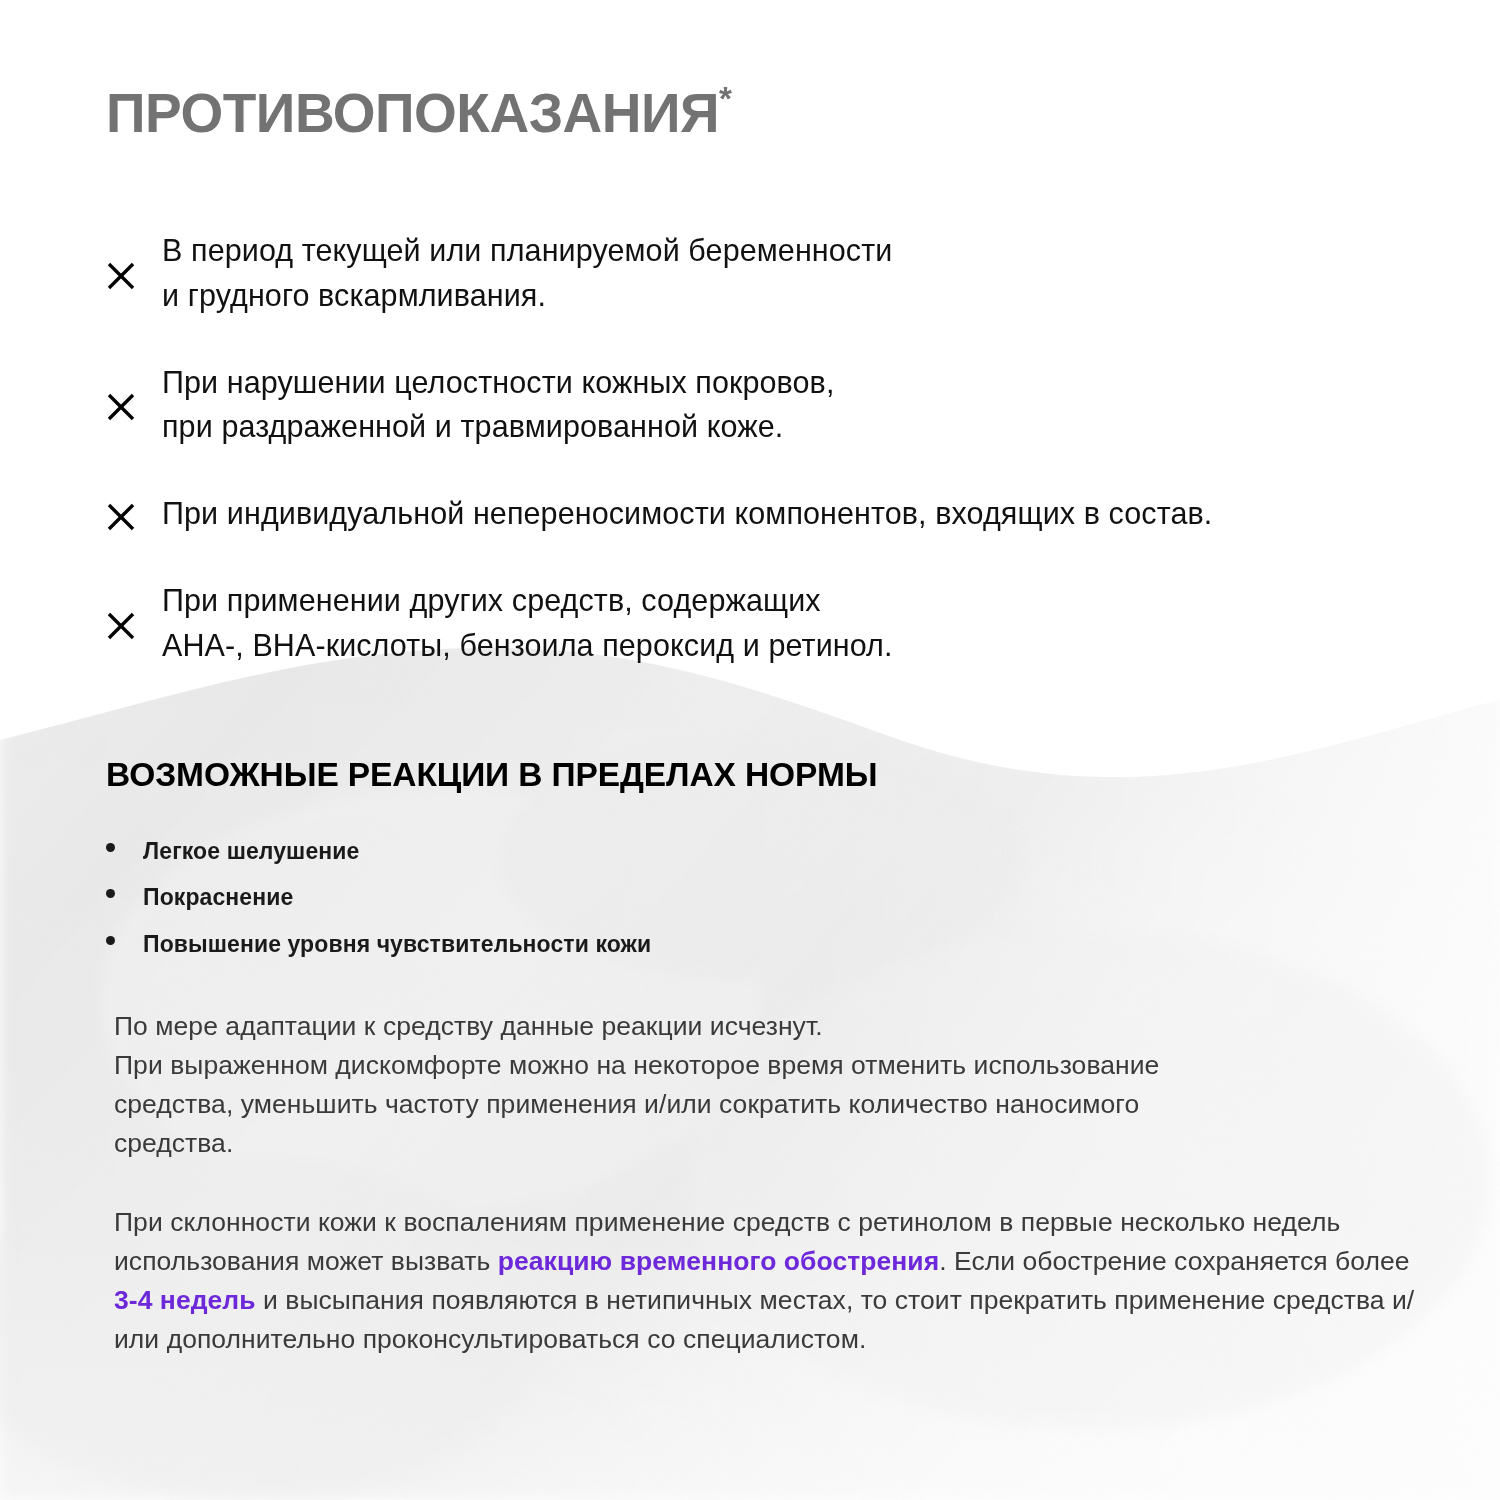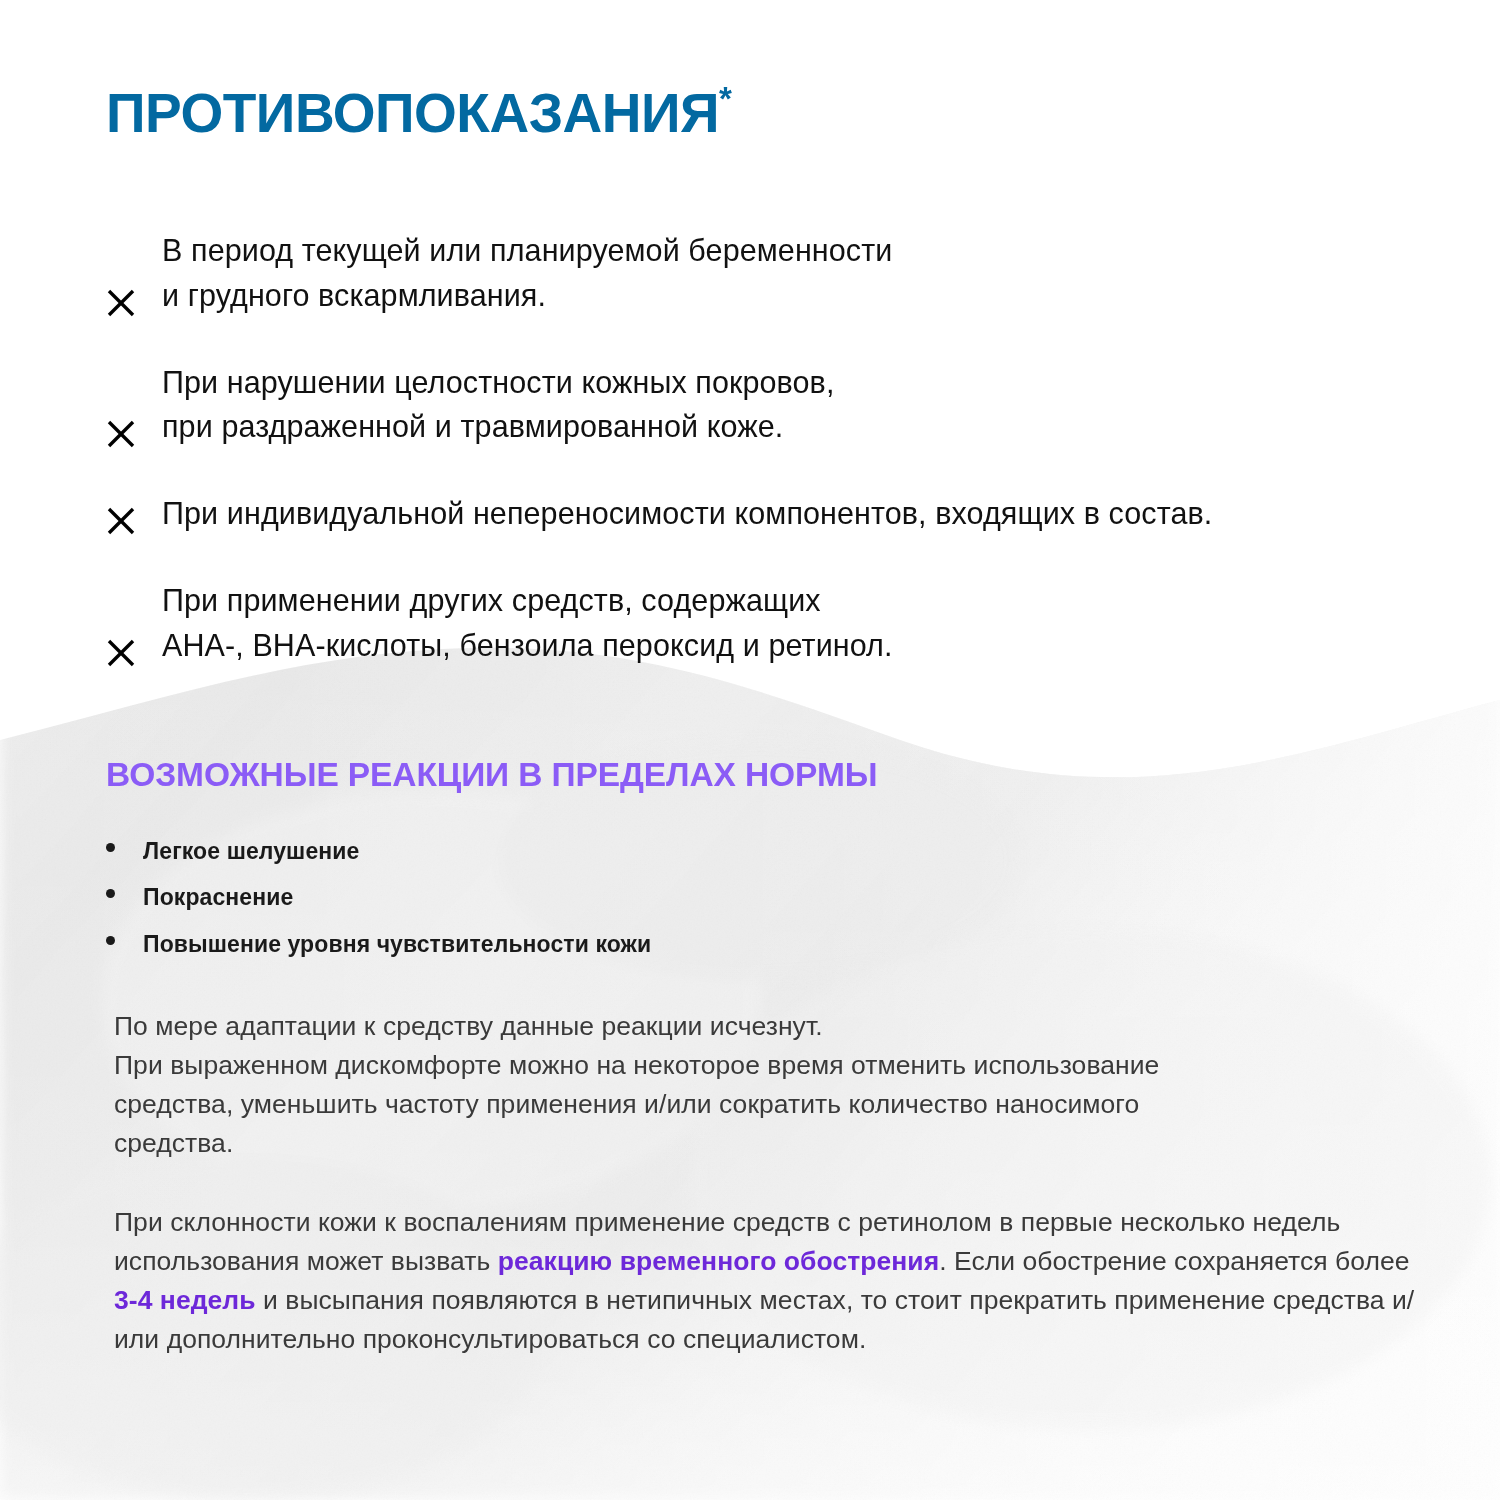--- a/index.html
+++ b/index.html
@@ -45,39 +45,39 @@
   .sec-contra {
     position: absolute;
     left: 106px;
     top: 82px;
     width: 1320px;
   }
 
   .title {
     font-size: 55px;
     font-weight: bold;
-    color: #0369a1;
+    color: #737373;
     letter-spacing: -0.5px;
     line-height: 1.0;
     margin: 0 0 0 0;
     white-space: nowrap;
   }
   .title .star {
     font-size: 33px;
     vertical-align: 22px;
     font-weight: bold;
     letter-spacing: 0;
   }
 
   .contra-list {
     margin-top: 87px;
   }
   .contra-item {
     display: flex;
-    align-items: flex-end;
+    align-items: center;
     margin-bottom: 42px;
   }
   .contra-item:last-child { margin-bottom: 16px; }
 
   .x-icon {
     flex: 0 0 auto;
     width: 30px;
     height: 30px;
     margin-top: 6px;
     margin-right: 26px;
@@ -97,21 +97,21 @@
   .sec-react {
     position: absolute;
     left: 106px;
     top: 757px;
     width: 1330px;
   }
 
   .subtitle {
     font-size: 33.5px;
     font-weight: bold;
-    color: #8b5cf6;
+    color: #000000;
     letter-spacing: -0.1px;
     margin: 0;
     line-height: 1.1;
     white-space: nowrap;
   }
 
   .react-list {
     margin-top: 40px;
     list-style: none;
     padding: 0;

